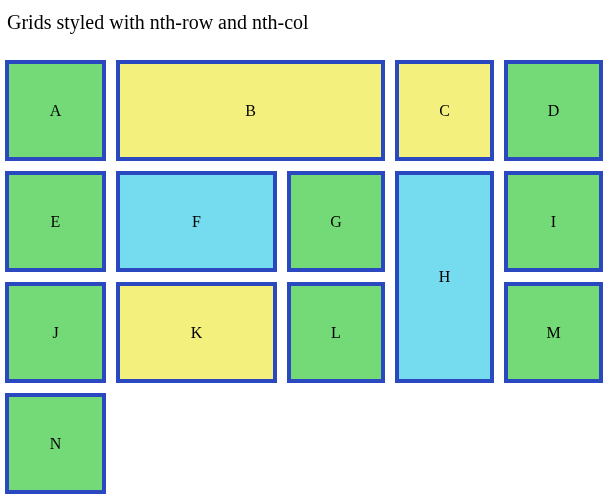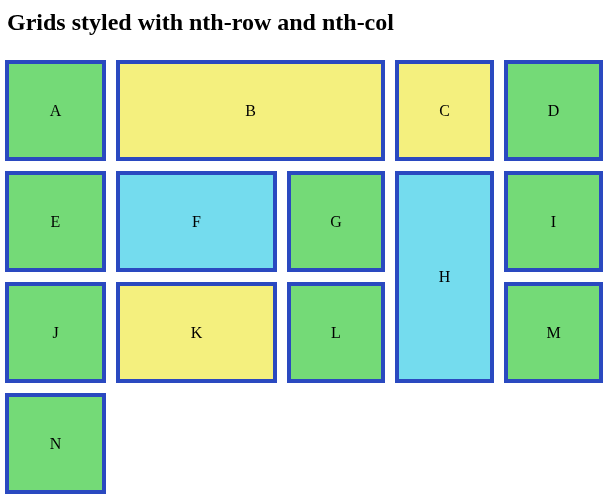--- a/index.html
+++ b/index.html
@@ -8,22 +8,22 @@
     background: #ffffff;
   }
   body {
     width: 613px;
     height: 497px;
     font-family: "Liberation Serif", serif;
     color: #000000;
     overflow: hidden;
   }
   h1.page-title {
-    font-size: 24px;
-    font-weight: bold;
+    font-size: 20px;
+    font-weight: normal;
     margin: 8px 0 16px 7px;
     line-height: 28px;
     letter-spacing: 0;
   }
   .grid {
     display: grid;
     margin: 24px 0 0 5px;
     grid-template-columns: 101px 161px 98px 99px 99px;
     grid-auto-rows: 101px;
     gap: 10px;

